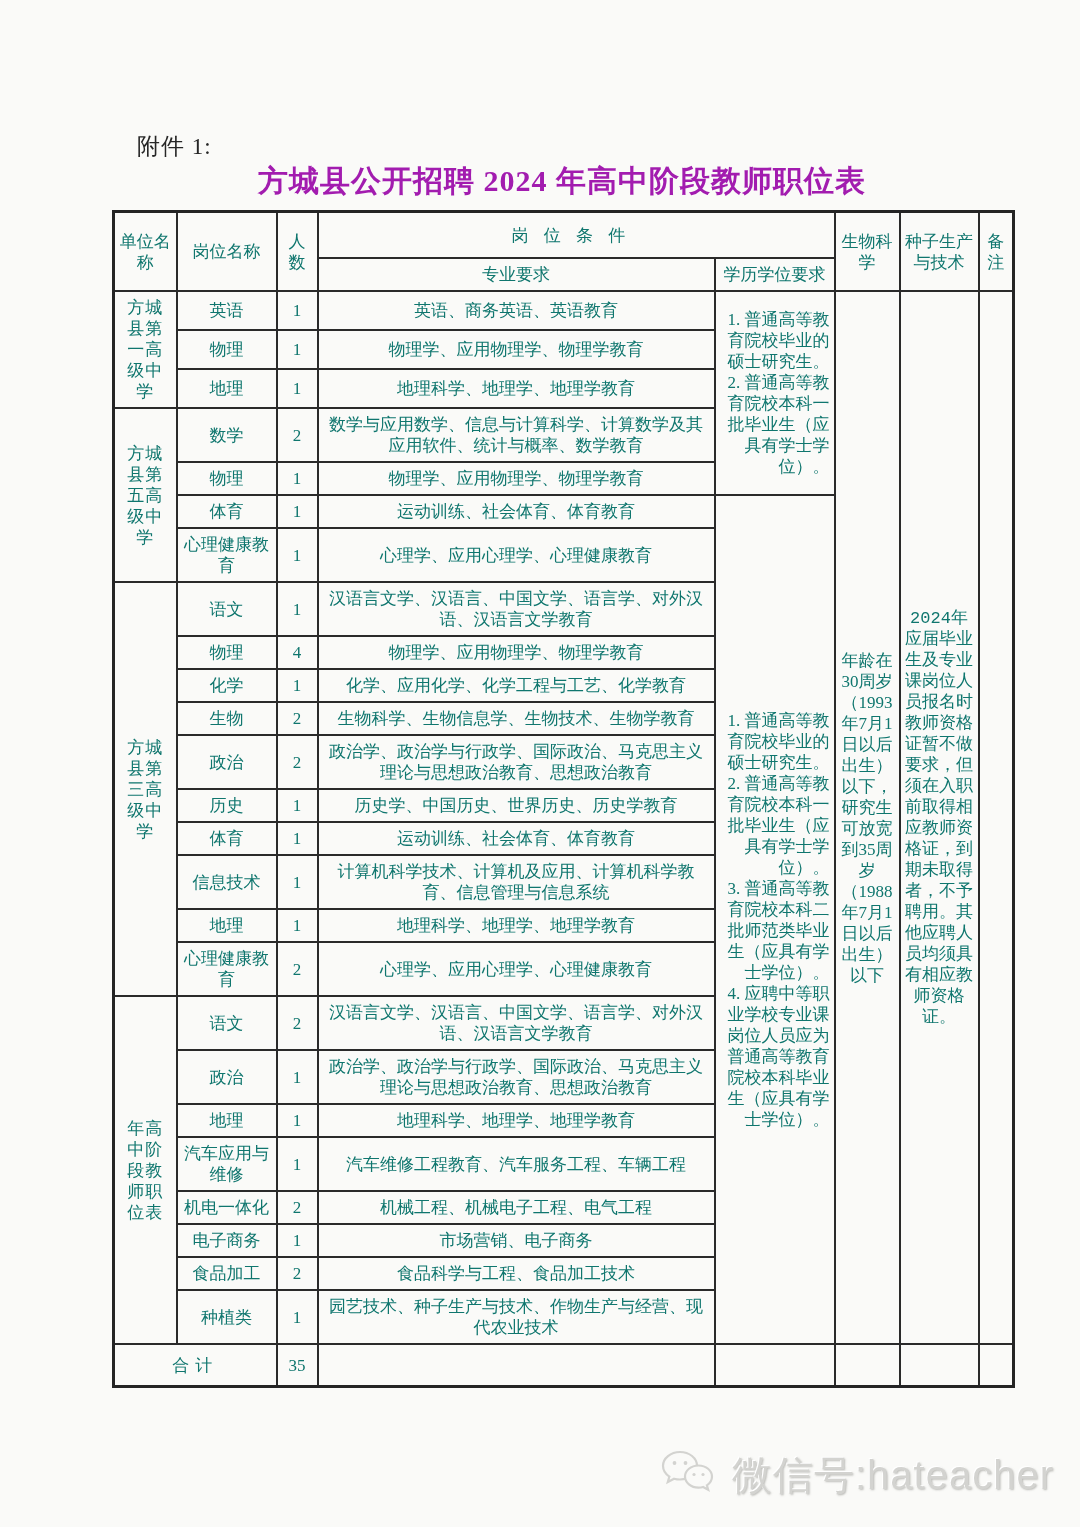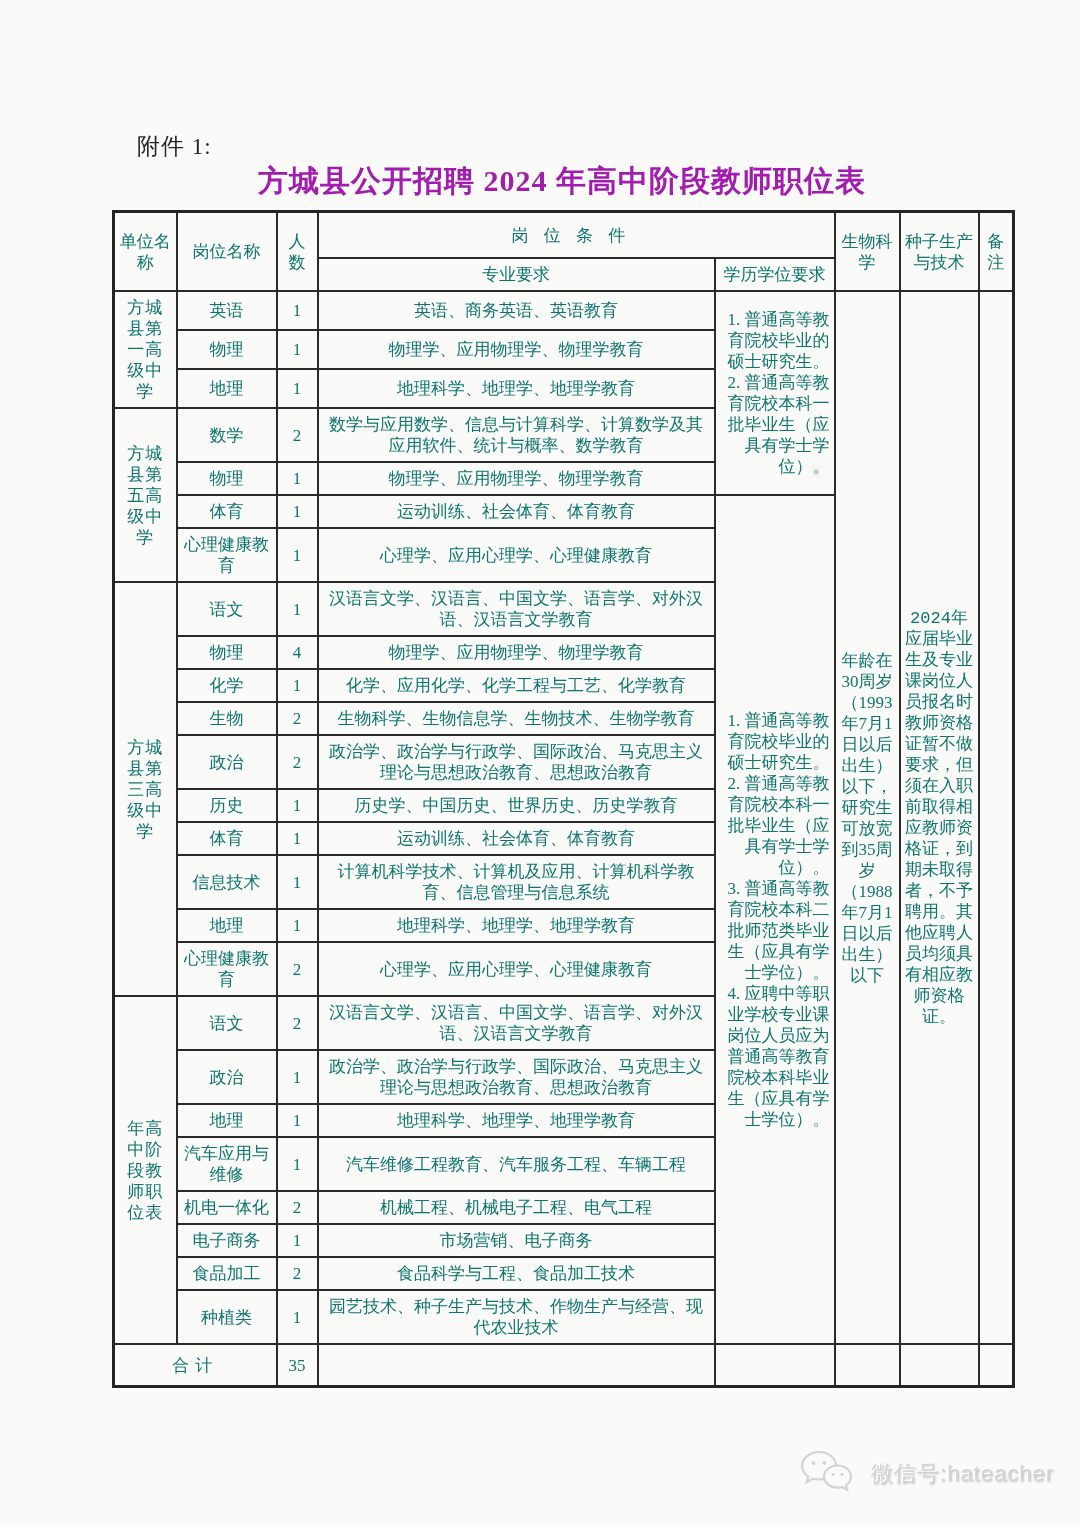--- a/index.html
+++ b/index.html
@@ -50,21 +50,21 @@
   td.cert-cell{
     text-align:justify;text-justify:inter-character;
     padding:6px 15px;vertical-align:middle;font-family:Liberation Mono, monospace;
   }
   td.remark-cell{padding:0;}
   tr.total-row td{height:30px;}
   td.total-label{letter-spacing:6px;}
   .watermark{
     position:absolute;top:1448px;right:26px;
     display:flex;align-items:center;gap:18px;
-    color:#d3d3d0;font-size:22px;
+    color:#d3d3d0;font-size:40px;
     font-family:"Liberation Sans","DejaVu Sans",sans-serif;
     text-shadow:-1px -1px 0 #ffffff, 1px 1px 2px rgba(140,140,135,0.55);
     letter-spacing:1px;
   }
   .wm-icon{display:inline-block;}
 </style>
 </head>
 <body>
 
 <div class="doc">

